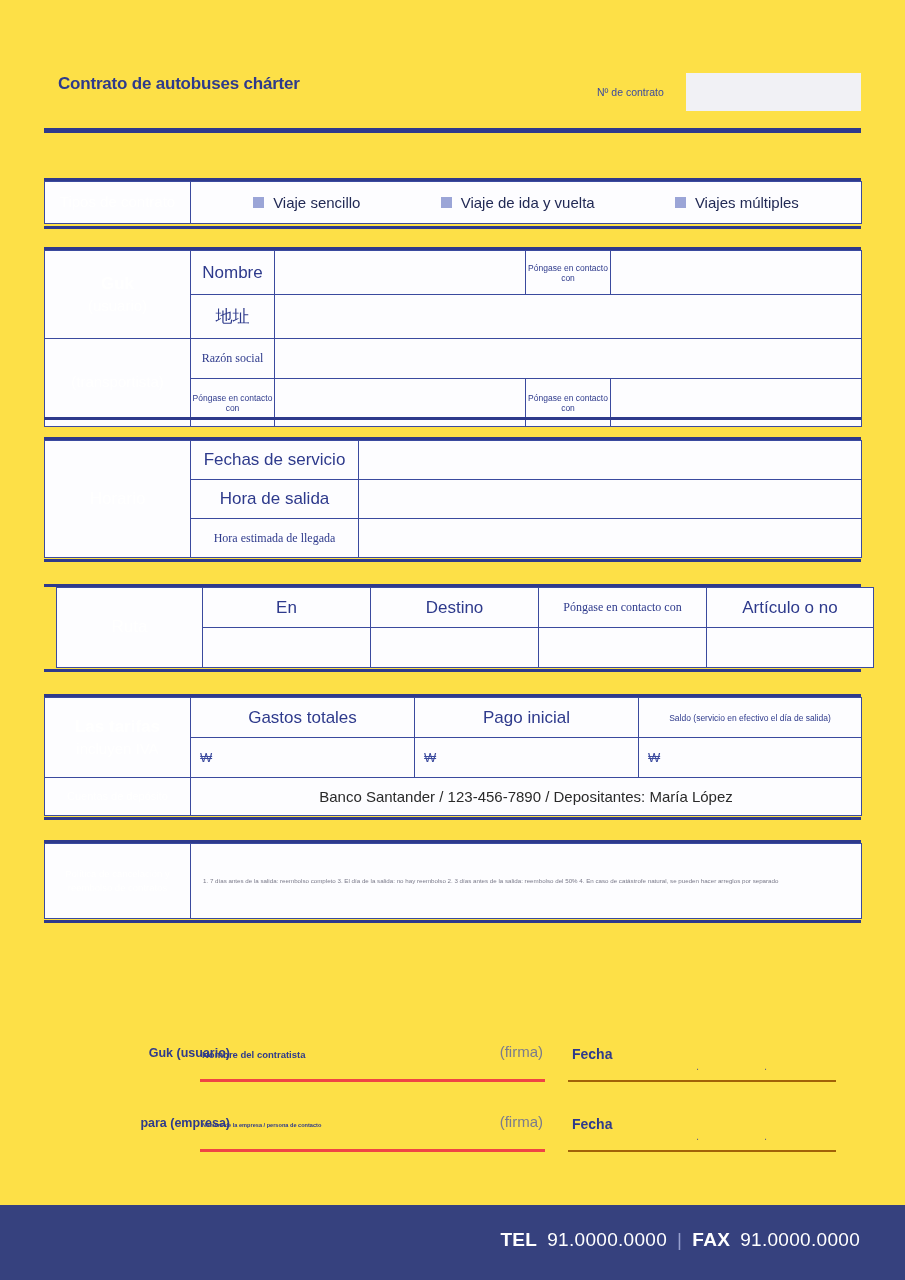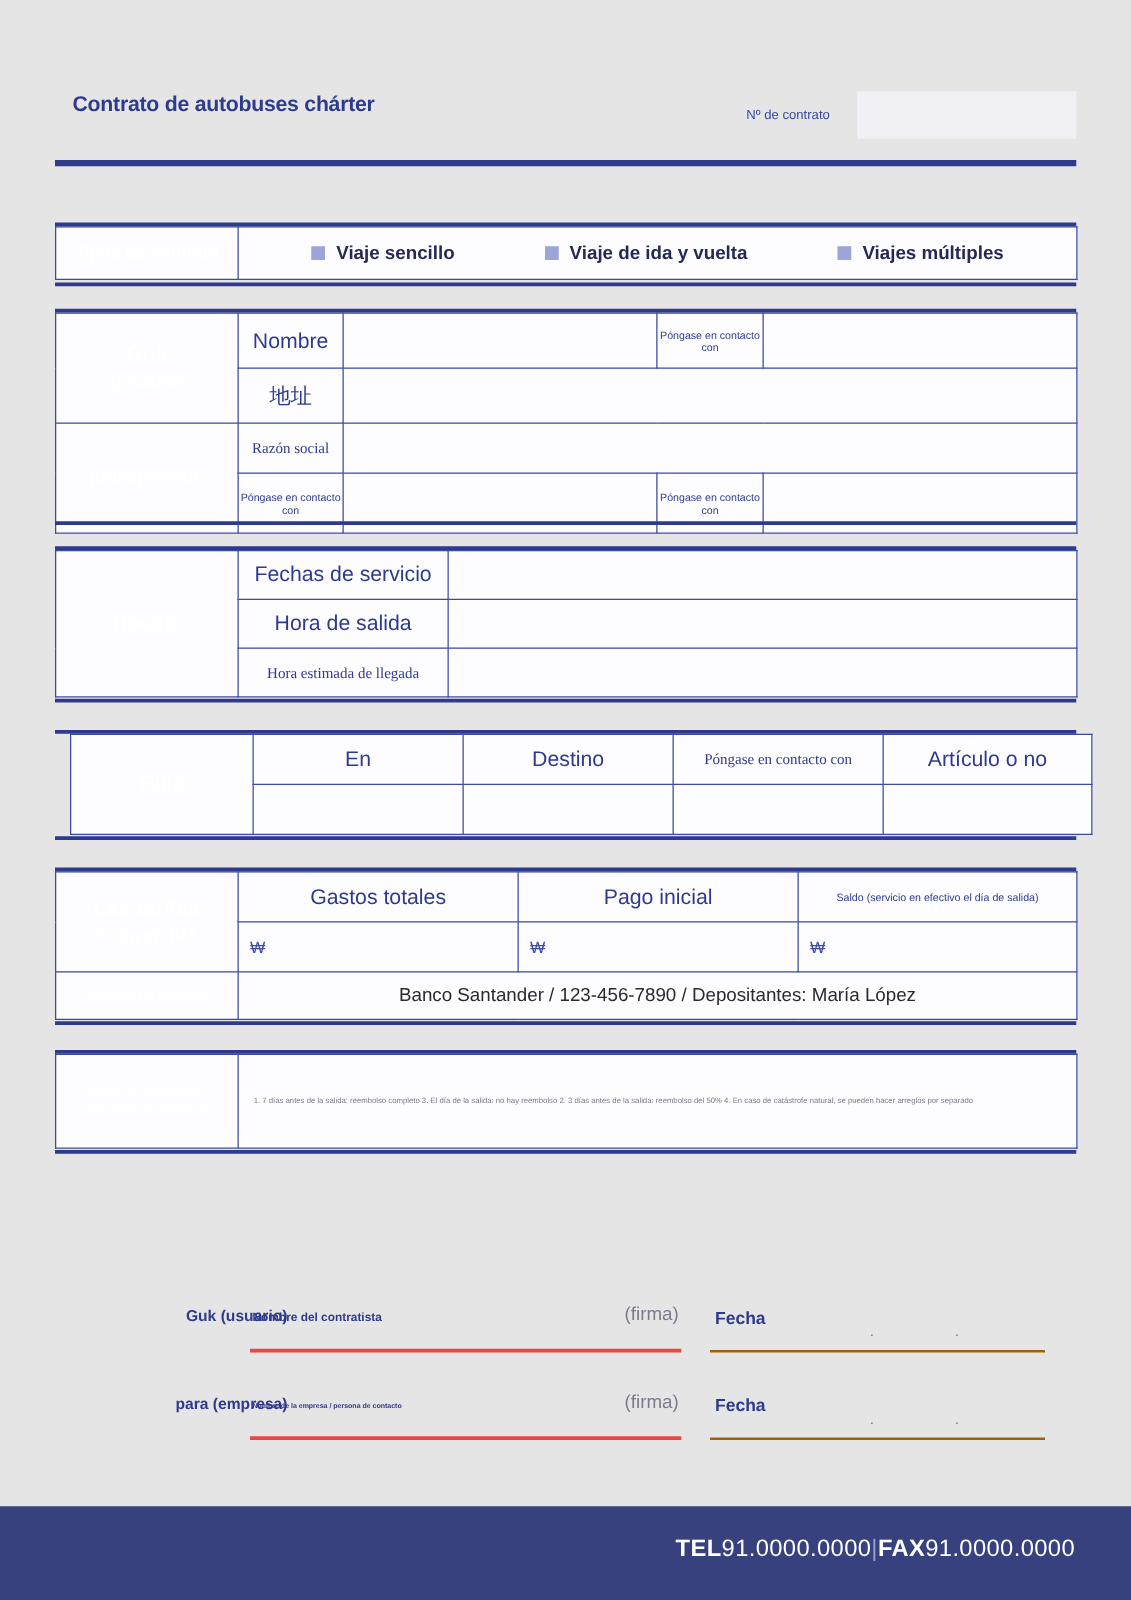--- a/index.html
+++ b/index.html
@@ -2,21 +2,21 @@
 <html><head>
 <meta charset="utf-8">
 <style>
   * { box-sizing: border-box; margin: 0; padding: 0; }
   html, body {
     width: 905px; height: 1280px;
     background: #ffffff;
     font-family: "Liberation Sans", sans-serif;
     -webkit-font-smoothing: antialiased;
   }
-  .page { position: relative; width: 905px; height: 1280px; background:#e5e5e5; overflow:hidden; }
+  .page { position: relative; width: 905px; height: 1280px; background:#fde047; overflow:hidden; }
 
   
   .header { position:absolute; left:44px; top:60px; width:817px; height:78px; }
   .doc-title {
     position:absolute; left:14px; top:14px;
     font-size:17px; font-weight:bold; color:#2e3a8c; letter-spacing:-0.2px;
   }
   .contract-no-label {
     position:absolute; left:553px; top:26px;
     font-size:10.5px; color:#3b4a9e;
@@ -62,21 +62,21 @@
   .lab-big   { font-size:17px; line-height:1.35; }
   .lab-med   { font-size:15px; line-height:1.35; }
   .lab-sm    { font-size:11px; line-height:1.45; }
   .lab-xs    { font-size:9.5px; line-height:1.5; }
   .sub-big   { font-size:17px; }
   .sub-sm    { font-size:12px;font-family:Liberation Serif, serif; }
   .sub-xs    { font-size:8.5px; }
 
   
   .types-row td { height:42px; }
-  .types-cell { text-align:center; padding-left:0;font-weight:bold; }
+  .types-cell { text-align:center; padding-left:0; }
   .chk-wrap { display:flex; align-items:center; justify-content:space-around; padding:0 22px; }
   .chk { display:flex; align-items:center; gap:9px; }
   .chk .box {
     width:11px; height:11px; background:#9ba5d7; display:inline-block;
   }
   .chk .txt { font-size:15px; color:#222a55; }
 
   
   .won { font-size:13px; color:#3b4a9e; padding-left:9px; display:block; }
 
@@ -131,21 +131,21 @@
   
   .footer {
     position:absolute; left:0; bottom:0; width:905px; height:75px;
     background:#36417e; display:flex; align-items:center;
   }
   .brand { position:absolute; left:48px; top:20px; display:flex; align-items:center; gap:8px; }
   .brand-name { font-size:15px; color:#eef0fb; }
   .contact {
     position:absolute; right:45px; top:24px;
     font-size:19px; color:#ffffff; letter-spacing:0.3px;
-    display:flex; align-items:center; 
+    display:flex; align-items:center; gap:10px;
   }
   .contact b { font-weight:bold; }
   .contact .sep { color:#97a0cf; font-weight:300; }
   .contact .num { font-weight:normal; }
 </style>
 </head>
 <body>
 
 <div class="page">
 

